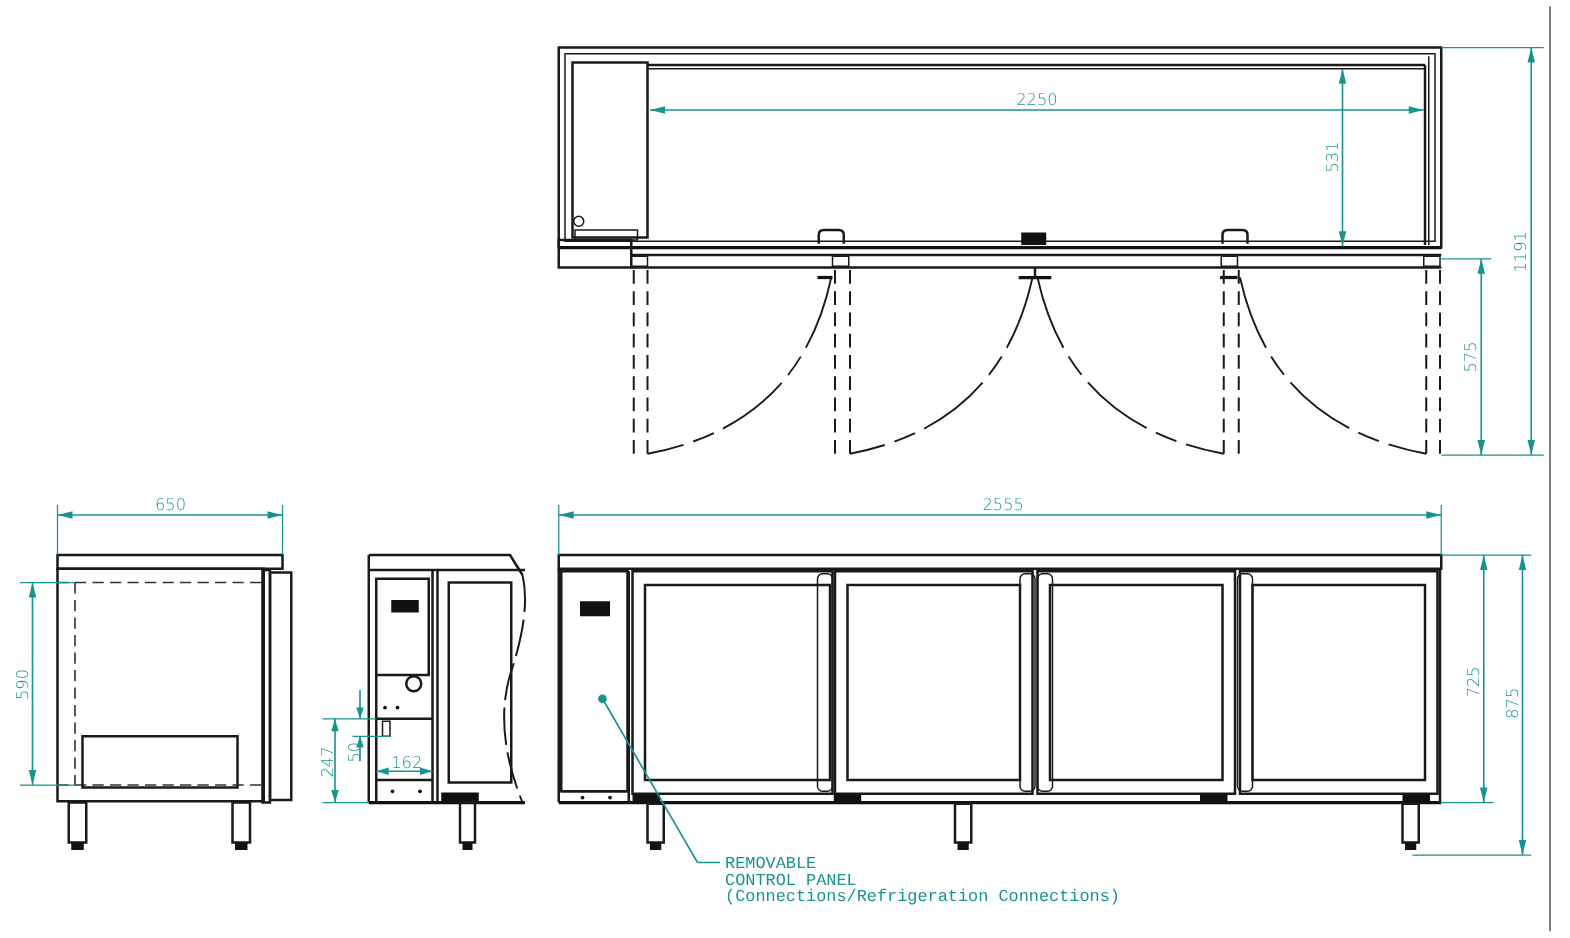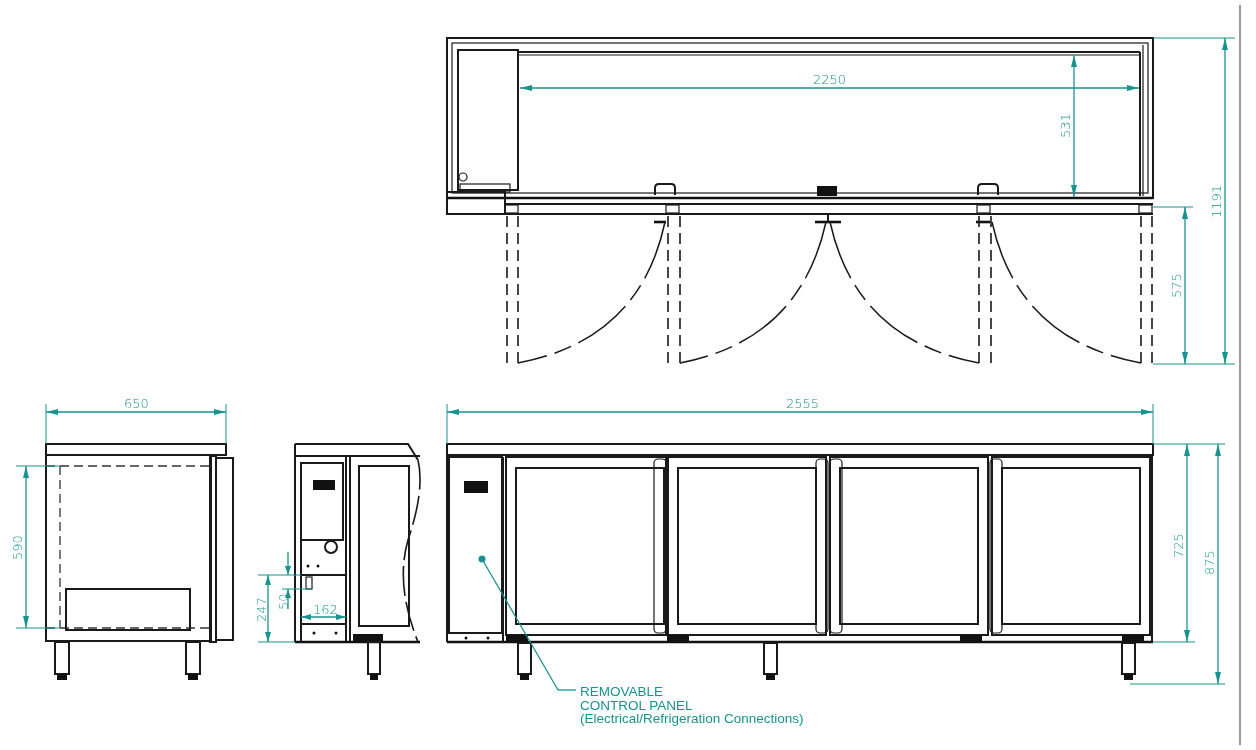--- a/index.html
+++ b/index.html
@@ -10,21 +10,21 @@
   .ln3 { stroke:#111; fill:none; stroke-width:2.6; }
   .dash { stroke:#1a1a1a; fill:none; stroke-width:1.6; stroke-dasharray:11 6; }
   .dashb { stroke:#333; fill:none; stroke-width:1.3; stroke-dasharray:9 5; }
   .arc { stroke:#1a1a1a; fill:none; stroke-width:1.5; stroke-dasharray:60 8 18 8; }
   .dim { stroke:#19938f; fill:none; stroke-width:1.3; }
   .ext { stroke:#19938f; fill:none; stroke-width:1; }
   .arr { fill:#19938f; stroke:none; }
   .dimtxt { fill:#19938f; font-family:"DejaVu Sans", sans-serif; font-size:13px; font-weight:300; }
   .blk { fill:#111; }
   .frame { stroke:#777; stroke-width:1.5; }
-  .note { position:absolute; left:580px; top:685px; color:#19938f; font-family:Liberation Sans, sans-serif; font-size:13.5px; line-height:13.5px; white-space:nowrap; }
+  .note { position:absolute; left:580px; top:685px; color:#19938f; font-family:Liberation Mono, monospace; font-size:13.5px; line-height:13.5px; white-space:nowrap; }
   .note div { margin:0; }
 </style>
 </head>
 <body>
 
 <svg id="drawing" viewBox="0 0 1256 750" xmlns="http://www.w3.org/2000/svg">
 
   <line class="frame" x1="1240" y1="5" x2="1240" y2="745"></line>
 
   <g>
@@ -242,14 +242,14 @@
   <g>
     <circle class="arr" cx="482" cy="559" r="3.5"></circle>
     <line class="dim" x1="482" y1="559" x2="558" y2="690"></line>
     <line class="dim" x1="558" y1="690" x2="576" y2="690"></line>
   </g>
 </svg>
 
 <div class="note">
   <div>REMOVABLE</div>
   <div>CONTROL PANEL</div>
-  <div>(Electrical/Refrigeration Connections)</div>
+  <div>(Connections/Refrigeration Connections)</div>
 </div>
 
 </body></html>

